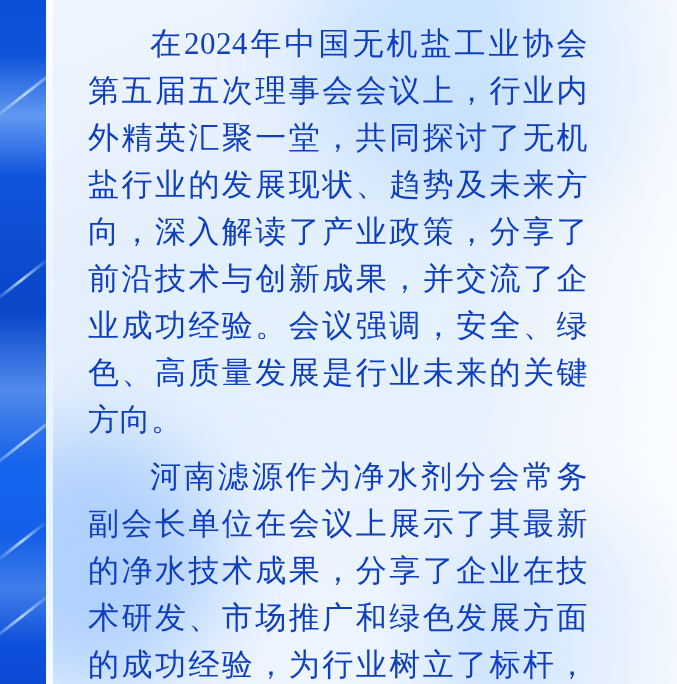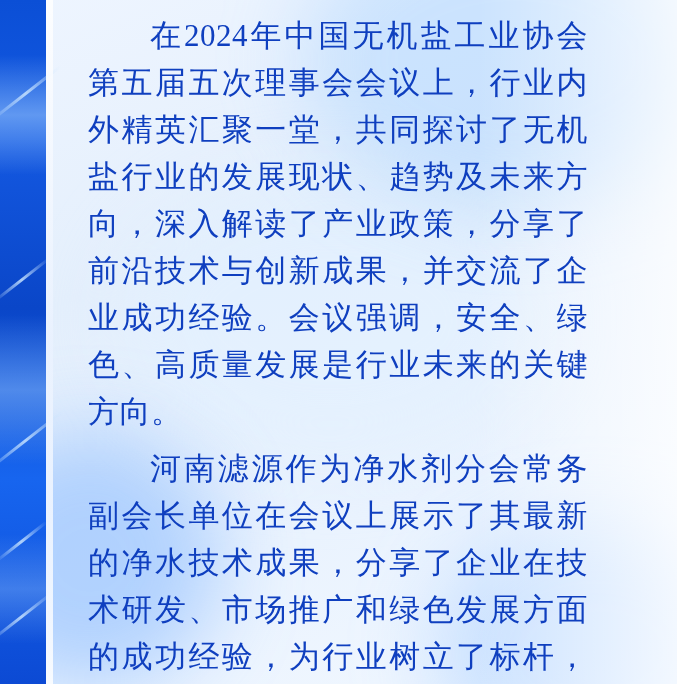--- a/index.html
+++ b/index.html
@@ -92,21 +92,21 @@
     color: #0f3fbf;
     text-indent: 2em;
     margin: 0;
     text-align: justify;
     text-justify: inter-ideograph;
     font-weight: 500;
   }
   .para + .para {
     margin-top: 10px;
   }
-  .para.p1 { padding-top: 12px; }
+  .para.p1 { padding-top: 20px; }
 </style>
 </head>
 <body>
 
 <div class="poster">
 
   <div class="glow g4"></div>
   <div class="glow g2"></div>
   <div class="glow g1"></div>
   <div class="glow g3"></div>

